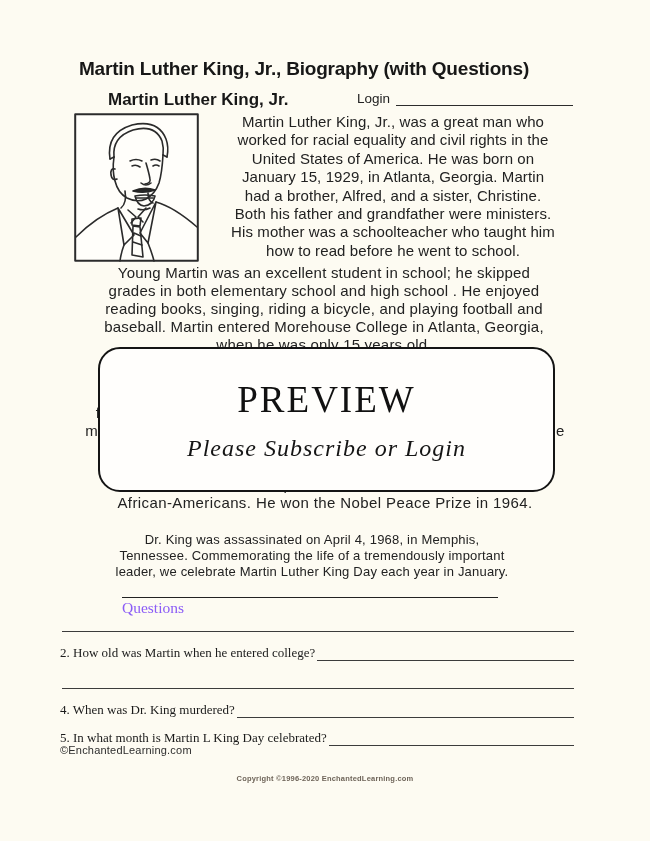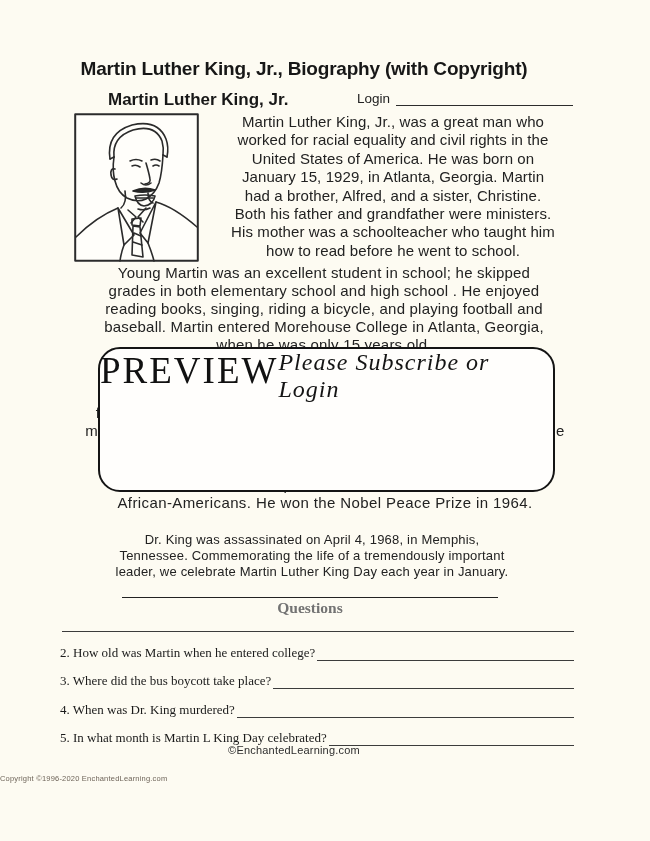--- a/index.html
+++ b/index.html
@@ -29,53 +29,53 @@
   
   .para{white-space:pre-line;text-align:center;color:#222;}
   .p1{left:201px;top:113px;width:384px;font-size:15px;line-height:18.4px;letter-spacing:0.1px;}
   .p2{left:60px;top:264px;width:528px;font-size:15px;line-height:18px;letter-spacing:0.2px;}
   .p3{left:62px;top:368px;width:526px;font-size:15px;line-height:18px;letter-spacing:0.4px;}
   .p4{left:48px;top:532px;width:528px;font-size:13px;line-height:16px;letter-spacing:0.2px;}
   
   .preview-box{
     left:98px;top:347px;width:453px;height:141px;
     background:#fffefc;border:2.5px solid #141414;border-radius:22px;
-    display:flex;flex-direction:row;justify-content:center;
+    display:flex;flex-direction:column;align-items:center;justify-content:center;
     z-index:5;
   }
   .preview-title{
     font-family:"Liberation Serif", serif;font-size:37px;letter-spacing:2px;
     color:#111;margin-bottom:14px;
   }
   .preview-sub{
     font-family:"Liberation Serif", serif;font-style:italic;font-size:24px;
     letter-spacing:1px;color:#151515;
   }
   
   .q-rule{left:122px;top:597px;width:376px;height:0;border-top:1.6px solid #222;}
   .q-header{
-    left:122px;top:599px;width:376px;text-align:center;
-    font-family:"Liberation Serif", serif;font-weight:bold;font-size:15.5px;color:#737373;
+    left:122px;top:599px;width:376px;text-align:left;
+    font-family:"Liberation Serif", serif;font-weight:normal;font-size:15.5px;color:#8b5cf6;
   }
   .q-row{
     left:60px;width:514px;display:flex;align-items:flex-end;
     font-family:"Liberation Serif", serif;font-size:13px;color:#1a1a1a;
     height:17px;
   }
   .q-row .fill{flex:1;border-bottom:1.2px solid #3c3c3c;margin-left:2px;height:13px;}
   .q1{top:615px;} .q2{top:644px;} .q3{top:672px;} .q4{top:701px;} .q5{top:729px;text-align:center;}
   
-  .credit{left:60px;top:744px;width:468px;text-align:center;font-size:11px;color:#2d2d2d;letter-spacing:0.2px;}
-  .copyright{left:0;top:774px;width:650px;text-align:left;font-size:7.5px;color:#6e6459;letter-spacing:0.2px;}
+  .credit{left:60px;top:744px;width:468px;font-size:11px;color:#2d2d2d;letter-spacing:0.2px;}
+  .copyright{left:0;top:774px;width:650px;text-align:center;font-size:7.5px;color:#6e6459;letter-spacing:0.2px;font-weight:bold;}
   svg{display:block;}
 </style>
 </head>
 <body>
 
-<div class="abs doc-title">Martin Luther King, Jr., Biography (with Copyright)</div>
+<div class="abs doc-title">Martin Luther King, Jr., Biography (with Questions)</div>
 
 <div class="abs subtitle">Martin Luther King, Jr.</div>
 <div class="abs name-row">
   <span>Login</span>
   <span class="fill"></span>
 </div>
 
 <div class="abs portrait">
   <svg width="125" height="149" viewBox="0 0 125 149">
     <g fill="none" stroke="#2b2b2b" stroke-width="1.6" stroke-linecap="round" stroke-linejoin="round">
@@ -158,21 +158,20 @@
 <div class="abs q-header">Questions</div>
 
 <div class="abs q-row q1">
   <span class="fill"></span>
 </div>
 <div class="abs q-row q2">
   <span>2. How old was Martin when he entered college?</span>
   <span class="fill"></span>
 </div>
 <div class="abs q-row q3">
-  <span>3. Where did the bus boycott take place?</span>
   <span class="fill"></span>
 </div>
 <div class="abs q-row q4">
   <span>4. When was Dr. King murdered?</span>
   <span class="fill"></span>
 </div>
 <div class="abs q-row q5">
   <span>5. In what month is Martin L King Day celebrated?</span>
   <span class="fill"></span>
 </div>

